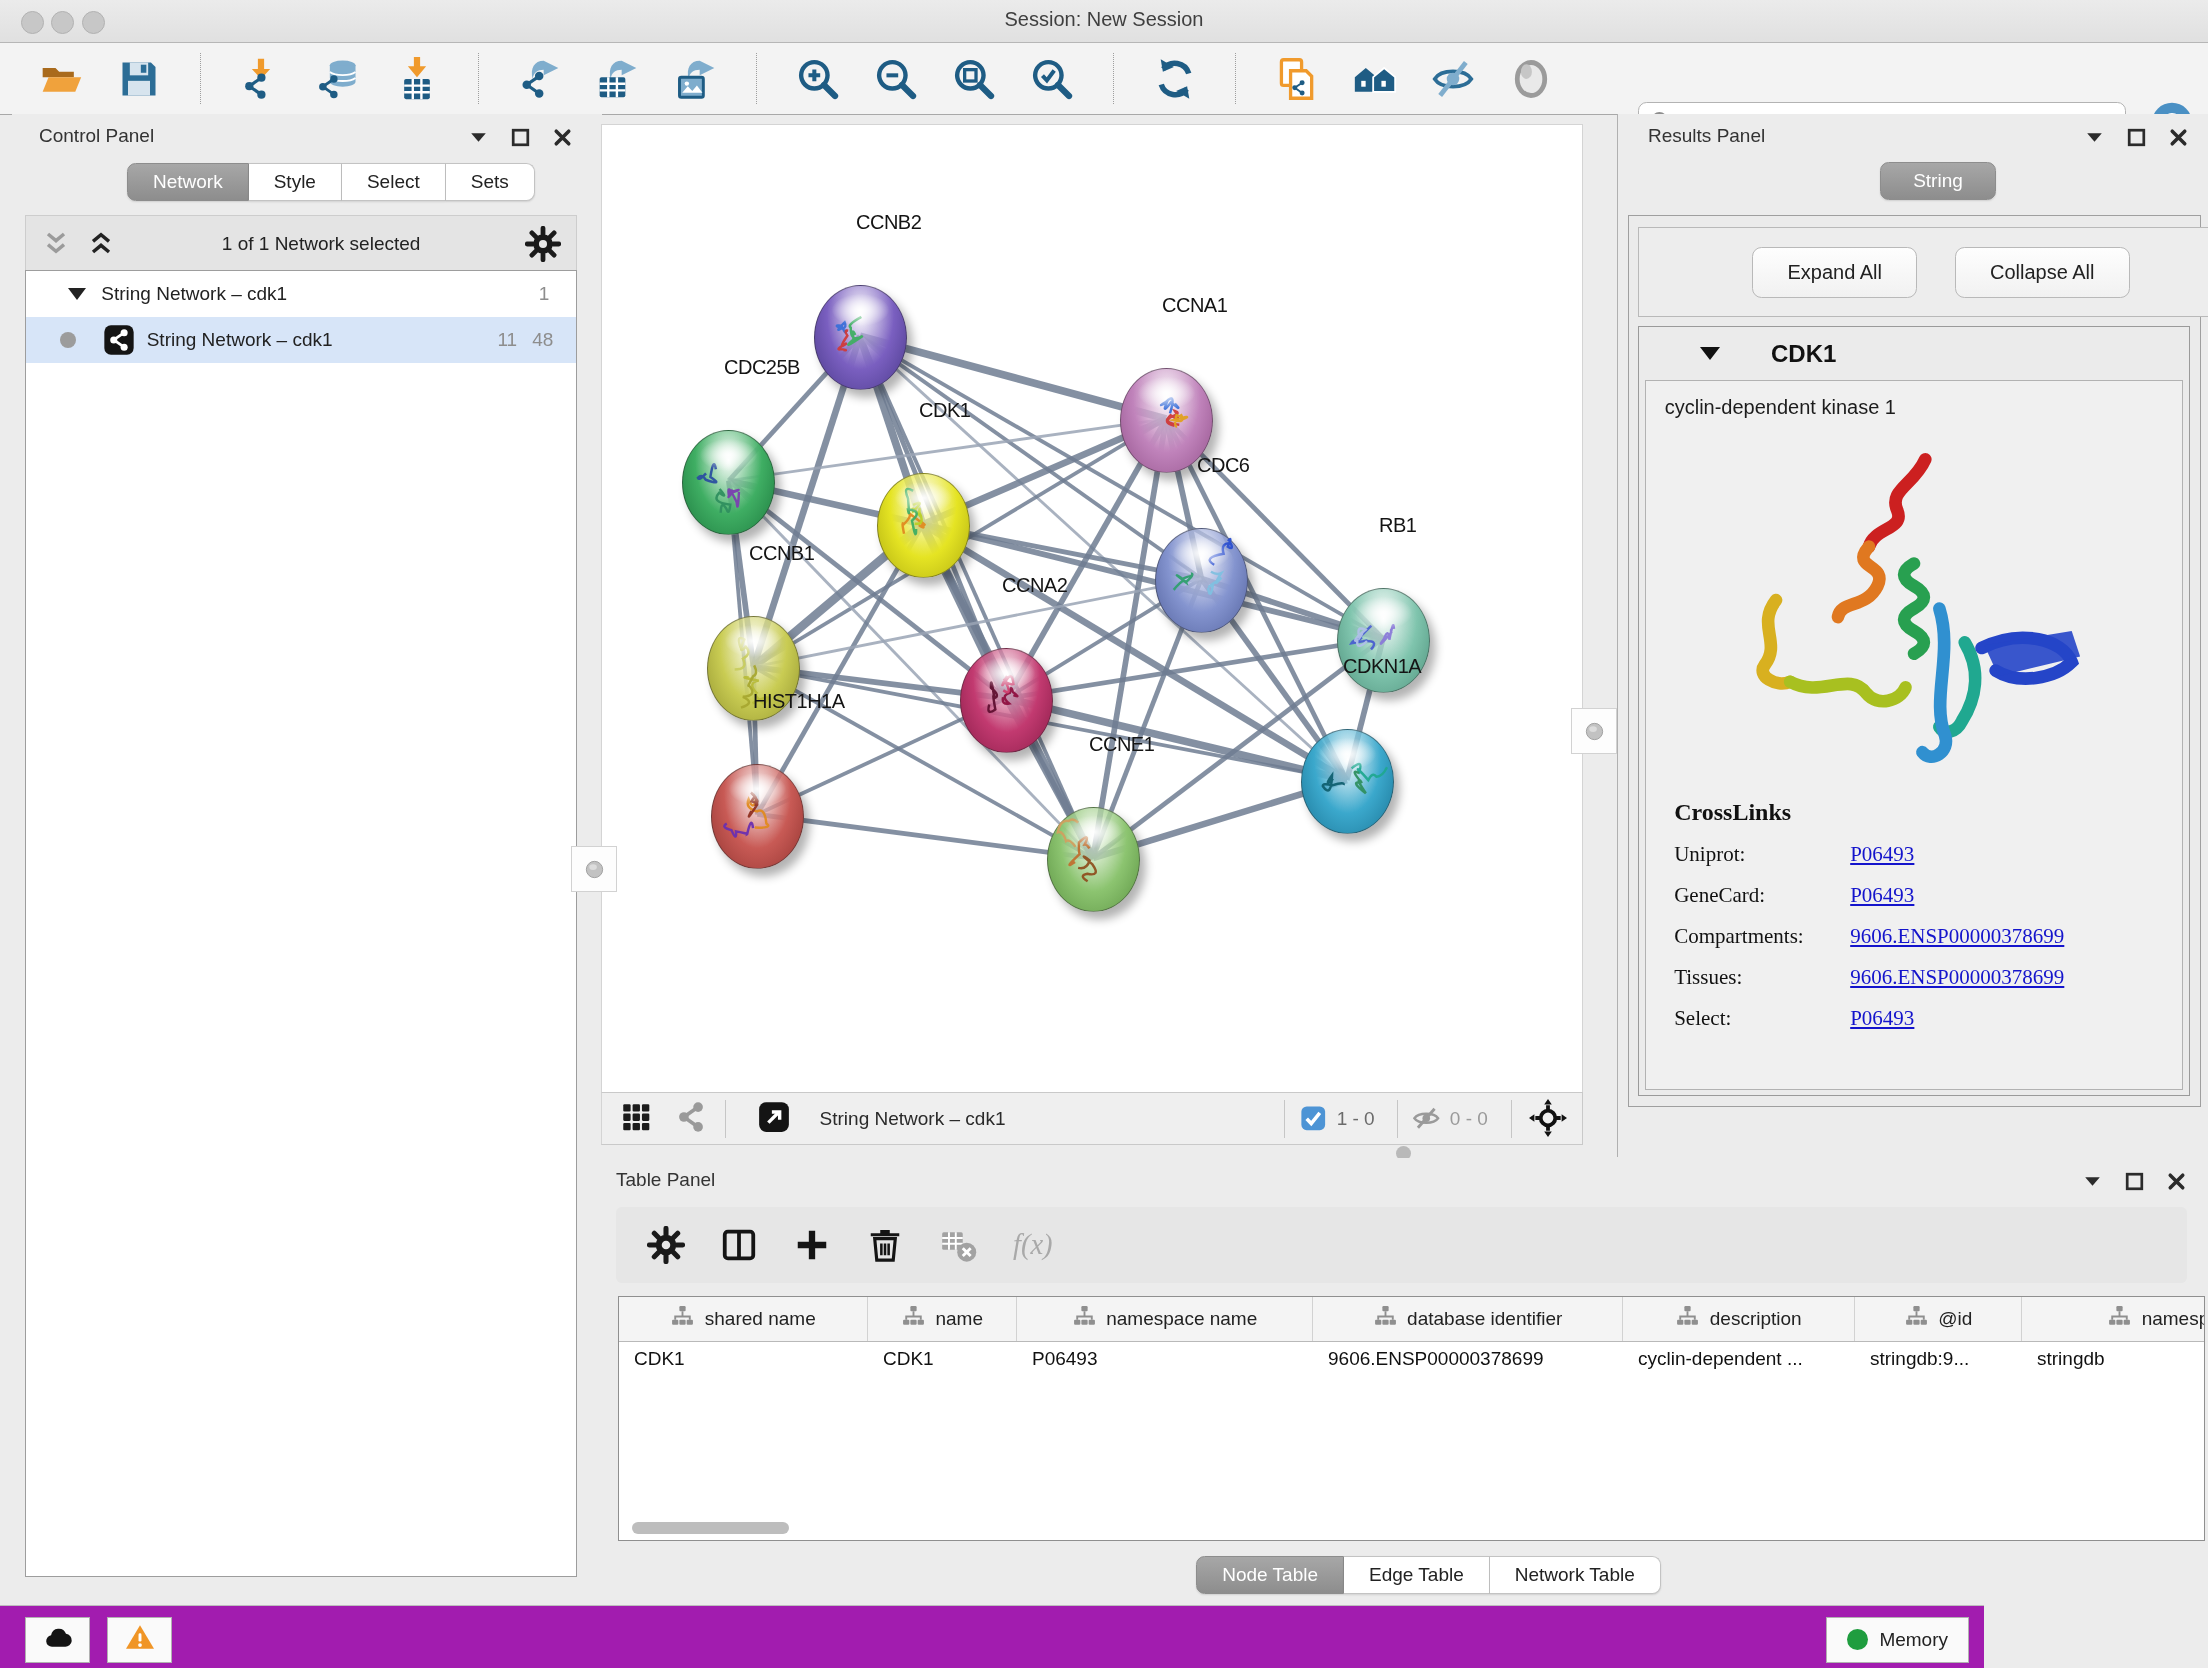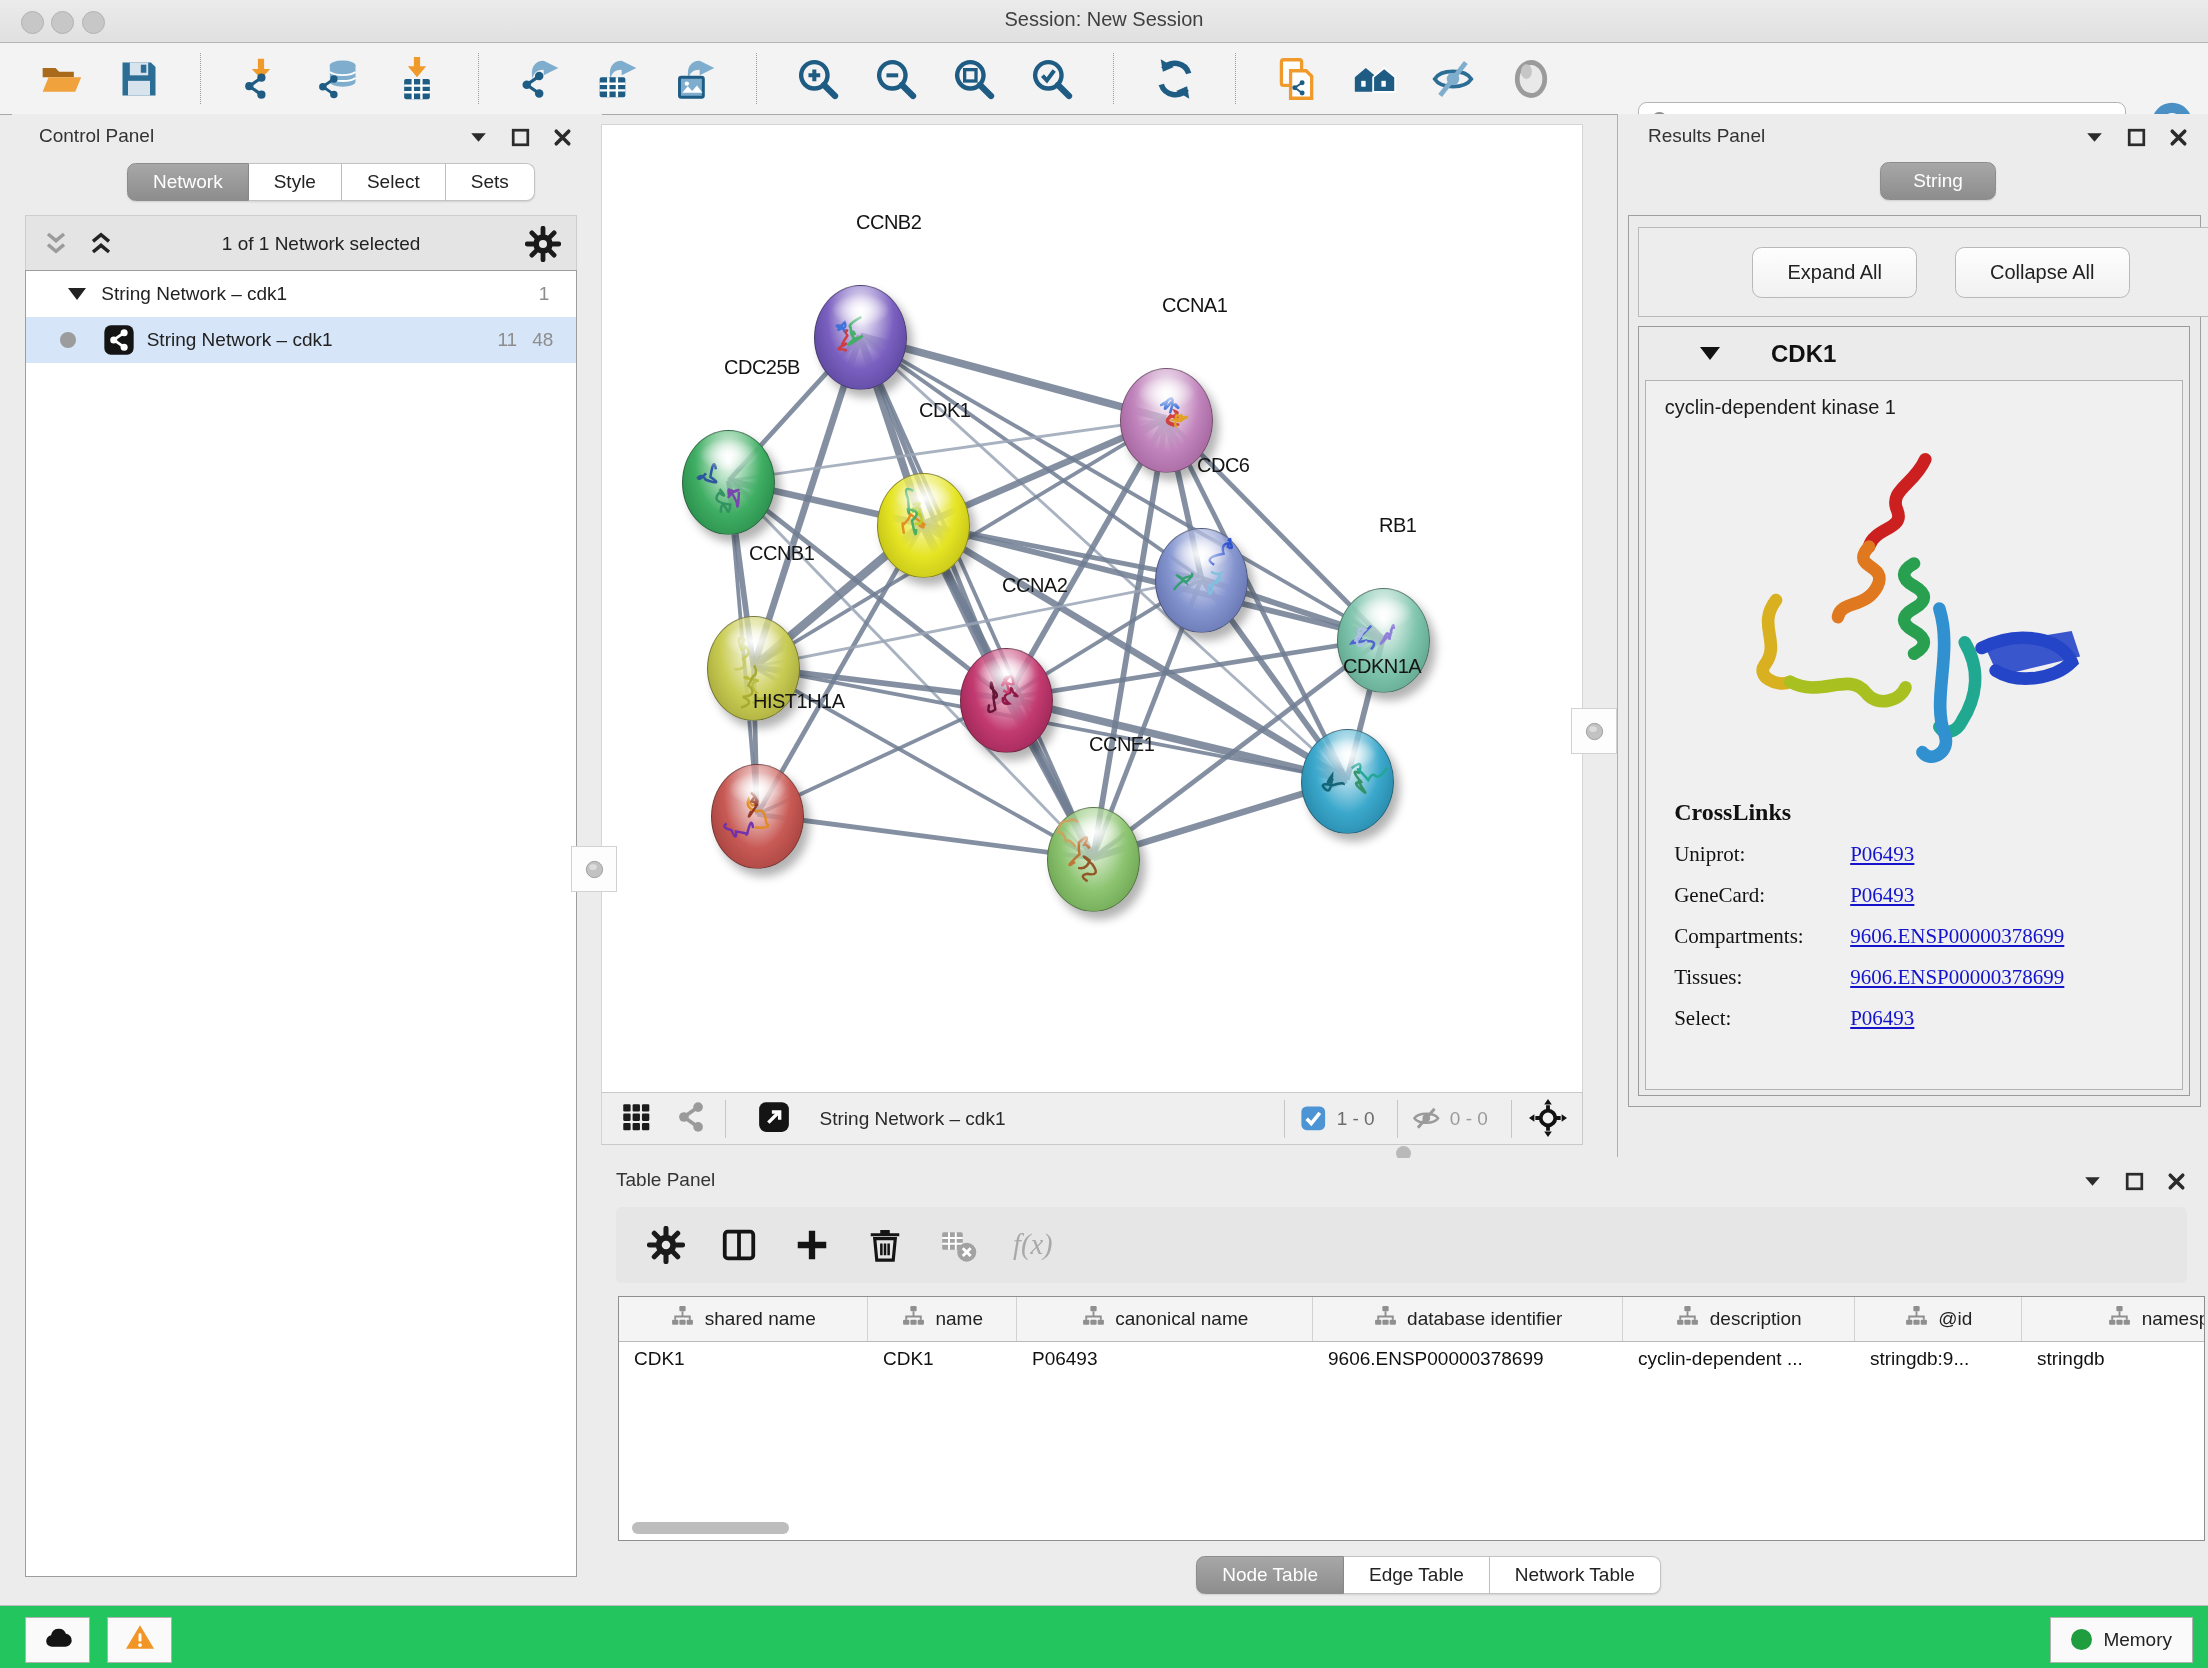--- a/index.html
+++ b/index.html
@@ -132,21 +132,21 @@
   .hcell{display:flex;align-items:center;justify-content:center;gap:9.5px;font-size:19px;color:#222;
          border-right:1px solid #d2d2d2;box-sizing:border-box;cursor:pointer;flex:none;}
   .hcell svg{width:25px;height:25px;}
   #tbl-row{display:flex;height:38px;width:1712px;}
   .rcell{font-size:19px;color:#111;padding:5.7px 0 0 15px;box-sizing:border-box;white-space:nowrap;
          overflow:hidden;flex:none;cursor:text;}
   #tbl-scroll{position:absolute;left:13.3px;bottom:5.7px;width:157px;height:12.4px;background:#bdbdbd;
               border-radius:6.7px;cursor:pointer;}
   #tp-tabs{position:absolute;left:0;right:0;top:398px;display:flex;justify-content:center;}
   
-  #statusbar{position:absolute;left:0;top:1605px;width:2208px;height:63px;background:#22c55e;
+  #statusbar{position:absolute;left:0;top:1605px;width:1984px;height:63px;background:#a21caf;
              border-top:1px solid #bdbdbd;}
   .sbtn{position:absolute;top:10.5px;width:63px;height:44px;background:#fafafa;border:1px solid #b1b1b1;
         display:flex;align-items:center;justify-content:center;cursor:pointer;}
   .sbtn svg{width:32px;height:32px;}
   #membtn{position:absolute;right:15px;top:10.5px;width:141px;height:44px;background:#fafafa;
           border:1px solid #b1b1b1;display:flex;align-items:center;justify-content:center;gap:11.4px;
           font-size:19px;cursor:pointer;}
   #memdot{width:21px;height:21px;border-radius:50%;}
 </style>
 </head>
@@ -768,21 +768,21 @@
             <span>name</span>
           </div>
           <div class="hcell" style="width: 296px;">
             <span><svg viewBox="0 0 24 24">
                 <rect x="9" y="2" width="6" height="5" rx="1" fill="#8f8f8f"></rect>
                 <rect x="2" y="15" width="6" height="5" rx="1" fill="#8f8f8f"></rect>
                 <rect x="9" y="15" width="6" height="5" rx="1" fill="#8f8f8f"></rect>
                 <rect x="16" y="15" width="6" height="5" rx="1" fill="#8f8f8f"></rect>
                 <path d="M12 7v5M5 15v-3h14v3" stroke="#8f8f8f" stroke-width="1.8" fill="none"></path>
               </svg></span>
-            <span>canonical name</span>
+            <span>namespace name</span>
           </div>
           <div class="hcell" style="width: 310px;">
             <span><svg viewBox="0 0 24 24">
                 <rect x="9" y="2" width="6" height="5" rx="1" fill="#8f8f8f"></rect>
                 <rect x="2" y="15" width="6" height="5" rx="1" fill="#8f8f8f"></rect>
                 <rect x="9" y="15" width="6" height="5" rx="1" fill="#8f8f8f"></rect>
                 <rect x="16" y="15" width="6" height="5" rx="1" fill="#8f8f8f"></rect>
                 <path d="M12 7v5M5 15v-3h14v3" stroke="#8f8f8f" stroke-width="1.8" fill="none"></path>
               </svg></span>
             <span>database identifier</span>

